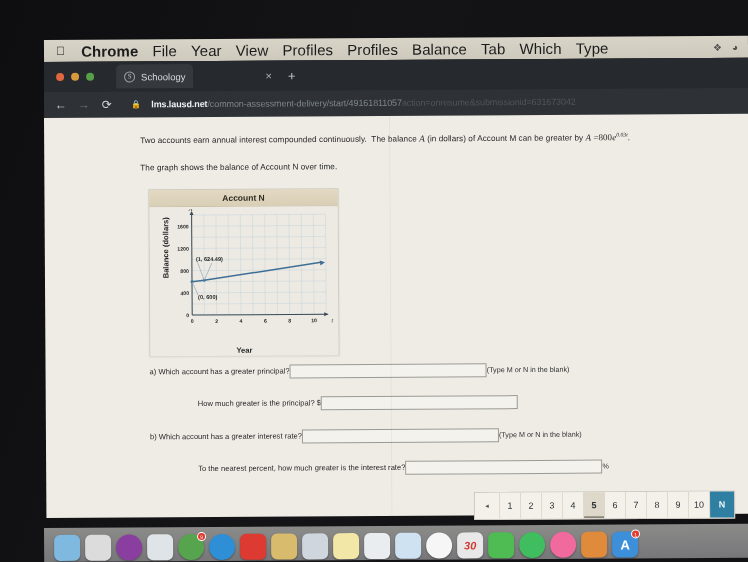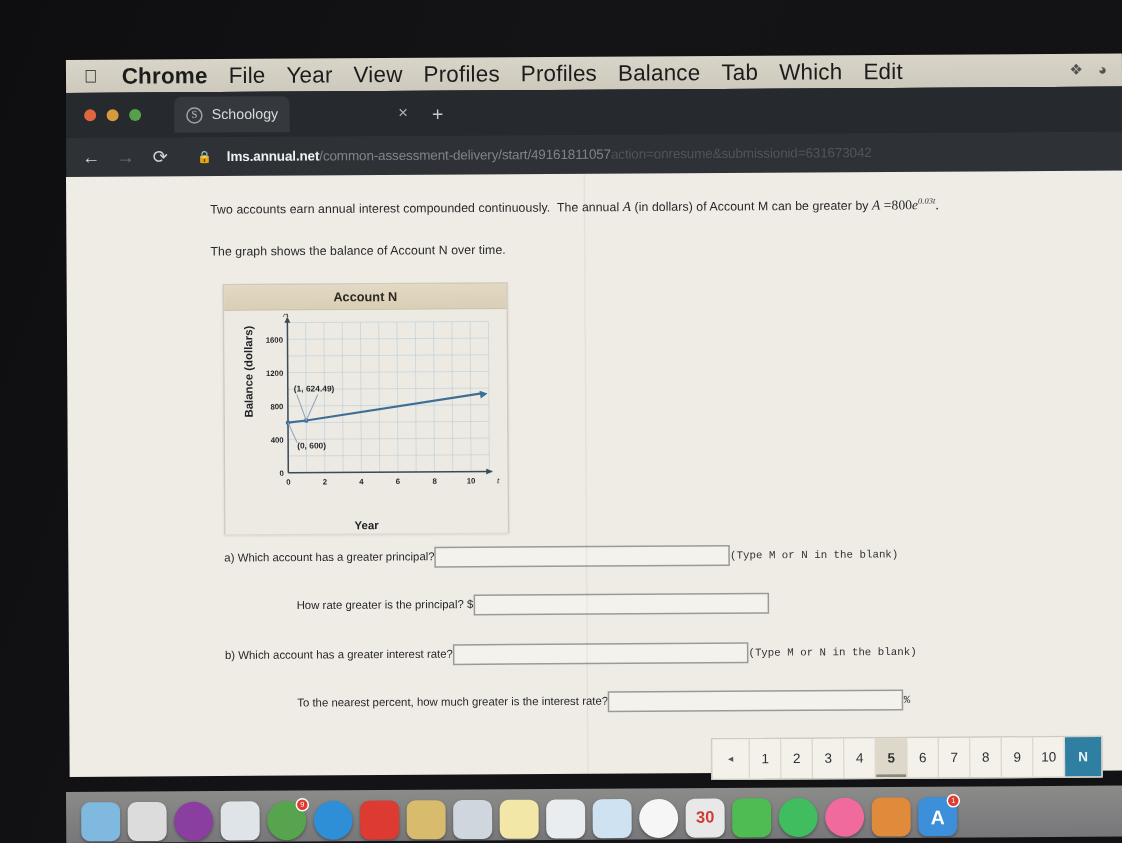--- a/index.html
+++ b/index.html
@@ -119,21 +119,21 @@
     text-align: center; font-size: 7.6px; font-weight: bold; color: #1f2124;
   }
   svg.plot { position: absolute; left: 26px; top: 2px; }
 
   
   .q { position: absolute; font-size: 7.6px; color: #27282a; white-space: nowrap; }
   .blank {
     display: inline-block; vertical-align: middle;
     border: 1px solid #9a9a96; background: #f4f2ec; height: 14px;
   }
-  .note { font-size: 7.2px; color: #303133; font-family: Liberation Mono, monospace; }
+  .note { font-size: 7.2px; color: #303133; }
 
   
   #pager {
     position: absolute; left: 474px; top: 492px; height: 28px;
     display: flex; align-items: stretch;
     transform: rotate(-0.35deg); transform-origin: left top;
     border: 1px solid #cfcbc2; background: #f2efe8;
     box-shadow: 0 1px 1px rgba(0,0,0,.12);
   }
   .pg {
@@ -184,21 +184,21 @@
     <div class="mb-item mb-apple"></div>
     <div class="mb-item bold">Chrome</div>
     <div class="mb-item">File</div>
     <div class="mb-item">Year</div>
     <div class="mb-item">View</div>
     <div class="mb-item">Profiles</div>
     <div class="mb-item">Profiles</div>
     <div class="mb-item">Balance</div>
     <div class="mb-item">Tab</div>
     <div class="mb-item">Which</div>
-    <div class="mb-item">Edit</div>
+    <div class="mb-item">Type</div>
     <div class="mb-right">
       <span class="mb-ico">❖</span>
       <span class="mb-ico">◕</span>
     </div>
   </div>
 
   <div id="chrome">
     <div id="tabstrip">
       <div class="traffic">
         <span class="tl r"></span>
@@ -210,29 +210,29 @@
         <span class="tab-title">Schoology</span>
       </div>
       <span class="tab-close">×</span>
       <span class="tab-new">+</span>
     </div>
     <div id="omnibox-row">
       <span class="nav-btn">←</span>
       <span class="nav-btn dim">→</span>
       <span class="nav-btn">⟳</span>
       <span class="lock">🔒</span>
-      <span class="url"><b>lms.annual.net</b><span>/common-assessment-delivery/start/49161811057</span><i>action=onresume&amp;submissionid=631673042</i></span>
+      <span class="url"><b>lms.lausd.net</b><span>/common-assessment-delivery/start/49161811057</span><i>action=onresume&amp;submissionid=631673042</i></span>
     </div>
   </div>
 
   <div id="page">
 
     <div class="prompt" id="prompt1">
       <span>Two accounts earn annual interest compounded continuously.</span>&nbsp;
-      <span>The annual</span>
+      <span>The balance</span>
       <span class="mi">A</span>
       <span>(in dollars) of Account M can be greater by</span>
       <span class="mi">A</span>
       <span class="mr">=</span><span class="mr">800</span><span class="mi">e</span><sup class="exp">0.03t</sup><span class="mr">.</span>
     </div>
 
     <div class="prompt" id="prompt2">The graph shows the balance of Account N over time.</div>
 
     <div id="graph">
       <div id="graph-title">Account N</div>
@@ -301,21 +301,21 @@
         <div id="xlabel">Year</div>
       </div>
     </div>
 
     <div class="q" style="left:104px; top:248px;">
       <span>a)</span>
       <span>Which account has a greater principal?</span><span class="blank" style="width:197px;"></span><span class="note">(Type M or N in the blank)</span>
     </div>
 
     <div class="q" style="left:152px; top:280px;">
-      <span>How rate greater is the principal?</span>
+      <span>How much greater is the principal?</span>
       <span>$</span><span class="blank" style="width:197px;"></span>
     </div>
 
     <div class="q" style="left:104px; top:313px;">
       <span>b)</span>
       <span>Which account has a greater interest rate?</span><span class="blank" style="width:197px;"></span><span class="note">(Type M or N in the blank)</span>
     </div>
 
     <div class="q" style="left:152px; top:345px;">
       <span>To the nearest percent, how much greater is the interest rate?</span><span class="blank" style="width:197px;"></span><span class="note">%</span>
@@ -341,21 +341,21 @@
         <span class="badge">9</span>
       </div>
       <div class="dico circle" style="background: rgb(47, 143, 214);"></div>
       <div class="dico" style="background: rgb(221, 58, 50);"></div>
       <div class="dico" style="background: rgb(217, 187, 110);"></div>
       <div class="dico" style="background: rgb(207, 214, 221);"></div>
       <div class="dico" style="background: rgb(243, 231, 168);"></div>
       <div class="dico" style="background: rgb(233, 237, 240);"></div>
       <div class="dico" style="background: rgb(207, 226, 242);"></div>
       <div class="dico circle" style="background: rgb(246, 246, 246);"></div>
-      <div class="dico" style="background: rgb(232, 232, 232);">
+      <div class="dico" style="background: rgb(232, 232, 232); font-style: italic;">
         <span class="glyph" style="color: rgb(209, 59, 50); font-size: 11px;">30</span>
       </div>
       <div class="dico" style="background: rgb(79, 187, 83);"></div>
       <div class="dico circle" style="background: rgb(63, 189, 95);"></div>
       <div class="dico circle" style="background: rgb(240, 106, 158);"></div>
       <div class="dico" style="background: rgb(224, 138, 60);"></div>
       <div class="dico" style="background: rgb(60, 143, 216);">
         <span class="glyph">A</span>
         <span class="badge">1</span>
       </div>

